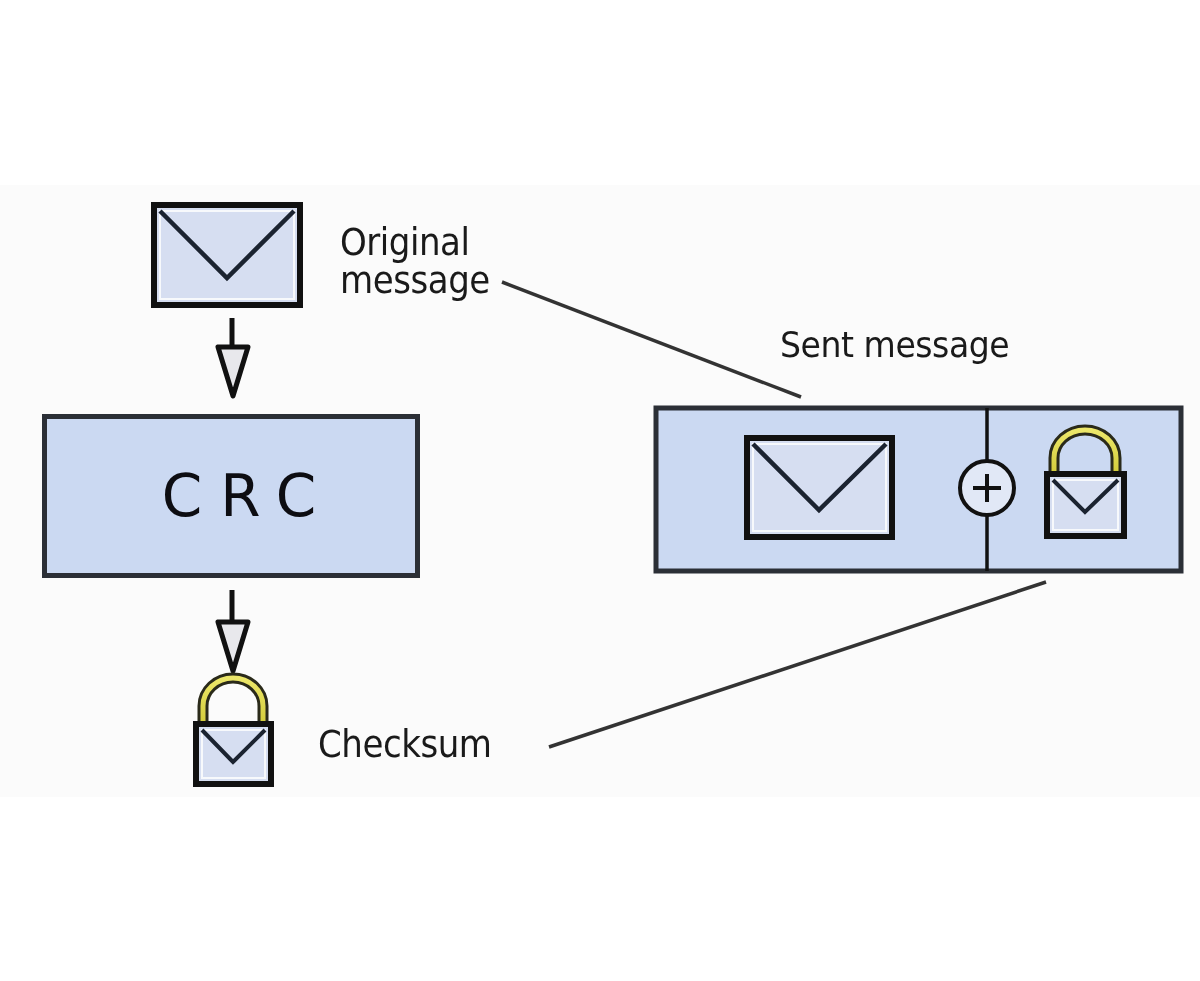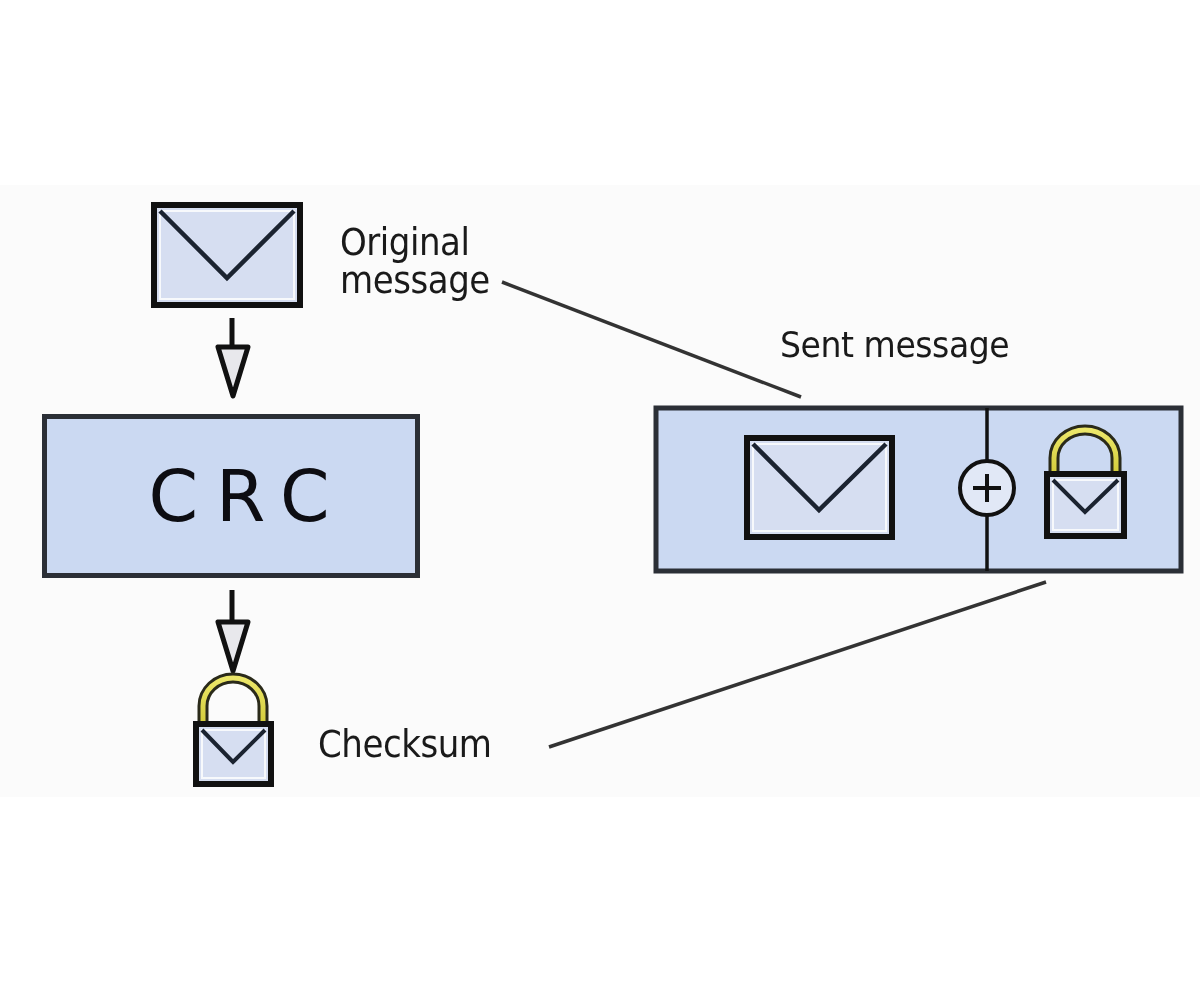--- a/index.html
+++ b/index.html
@@ -64,21 +64,21 @@
     .crc-text {
       position: absolute;
       left: 42px;
       top: 414px;
       width: 378px;
       height: 164px;
       display: flex;
       align-items: center;
       justify-content: center;
       font-family: "DejaVu Sans", sans-serif;
-      font-size: 71px;
+      font-size: 58px;
       font-weight: normal;
       letter-spacing: 18px;
       color: #0d0d12;
       padding-left: 34px;
       box-sizing: border-box;
     }
     .crc-box {
       position: absolute;
       left: 42px;
       top: 414px;

